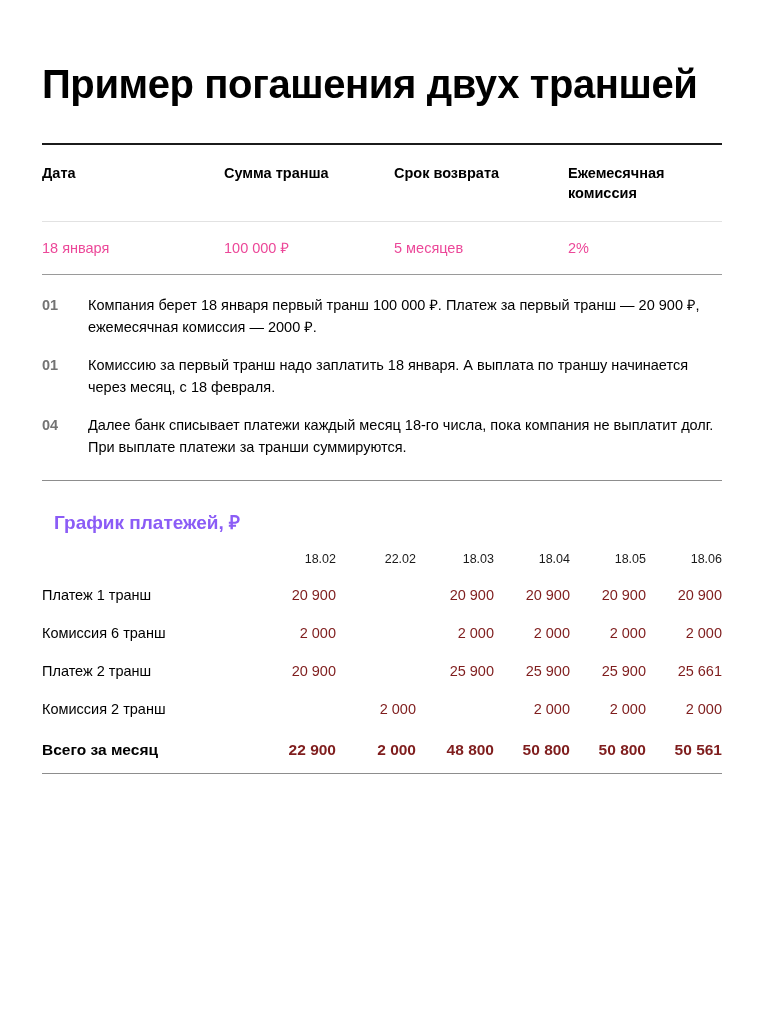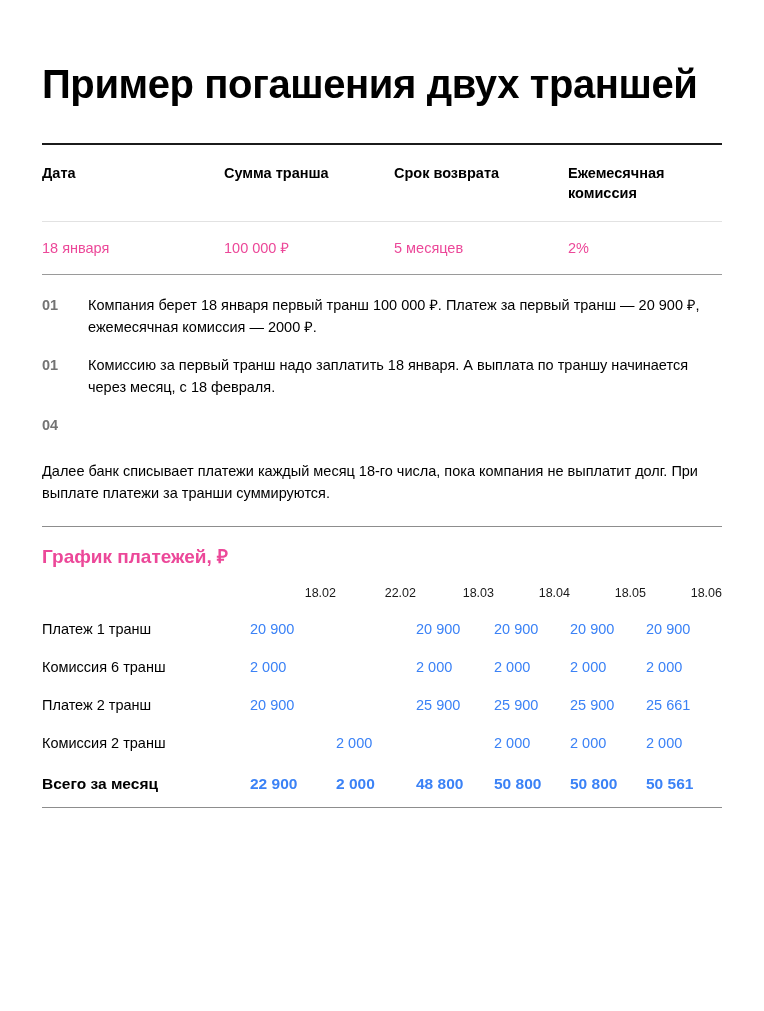--- a/index.html
+++ b/index.html
@@ -77,21 +77,21 @@
     margin: 0;
     padding: 20px 0 0 0;
     list-style: none;
     width: 680px;
   }
   .step {
     display: flex;
     align-items: flex-start;
     margin-bottom: 17px;
   }
-  .step:last-child { margin-bottom: 11px; flex-direction: column; }
+  .step:last-child { margin-bottom: 11px; }
   .step-num {
     flex: 0 0 46px;
     font-size: 14.5px;
     font-weight: 700;
     line-height: 1.48;
     padding-top: 0px;
     color: #737373;
   }
   .step-text {
     flex: 1 1 auto;
@@ -103,26 +103,26 @@
   
   .divider {
     width: 680px;
     height: 0;
     border-top: 1.5px solid #8d8d8d;
     margin-top: 22px;
   }
 
   
   .schedule-title {
-    margin: 0;
+    margin: 12px;
     padding-top: 18px;
     font-size: 19px;
     font-weight: 700;
     line-height: 1.3;
-    color: #ec4899;
+    color: #8b5cf6;
   }
   .schedule-table {
     margin-top: 14px;
     width: 680px;
     border-collapse: collapse;
     table-layout: fixed;
     border-bottom: 1.5px solid #8d8d8d;
   }
   .schedule-table th.sc-label,
   .schedule-table td.sc-label {
@@ -136,24 +136,25 @@
     margin-left: 37px;
   }
   .schedule-table th.sc-col {
     text-align: right;
     font-size: 12.5px;
     font-weight: 400;
     padding: 2px 0 10px 0;
     color: #1a1a1a;
   }
   .schedule-table td.sc-val {
+    text-align: right;
     font-size: 14.5px;
     font-weight: 400;
     padding: 11px 0;
-    color: #3b82f6;
+    color: #7f1d1d;
     white-space: nowrap;
   }
   .schedule-table tr.total td {
     font-weight: 700;
     font-size: 15.5px;
     padding-top: 13px;
     padding-bottom: 14px;
   }
   .schedule-table tr.total td.sc-label { font-weight: 700; }
   .c1 { width: 86px; }

